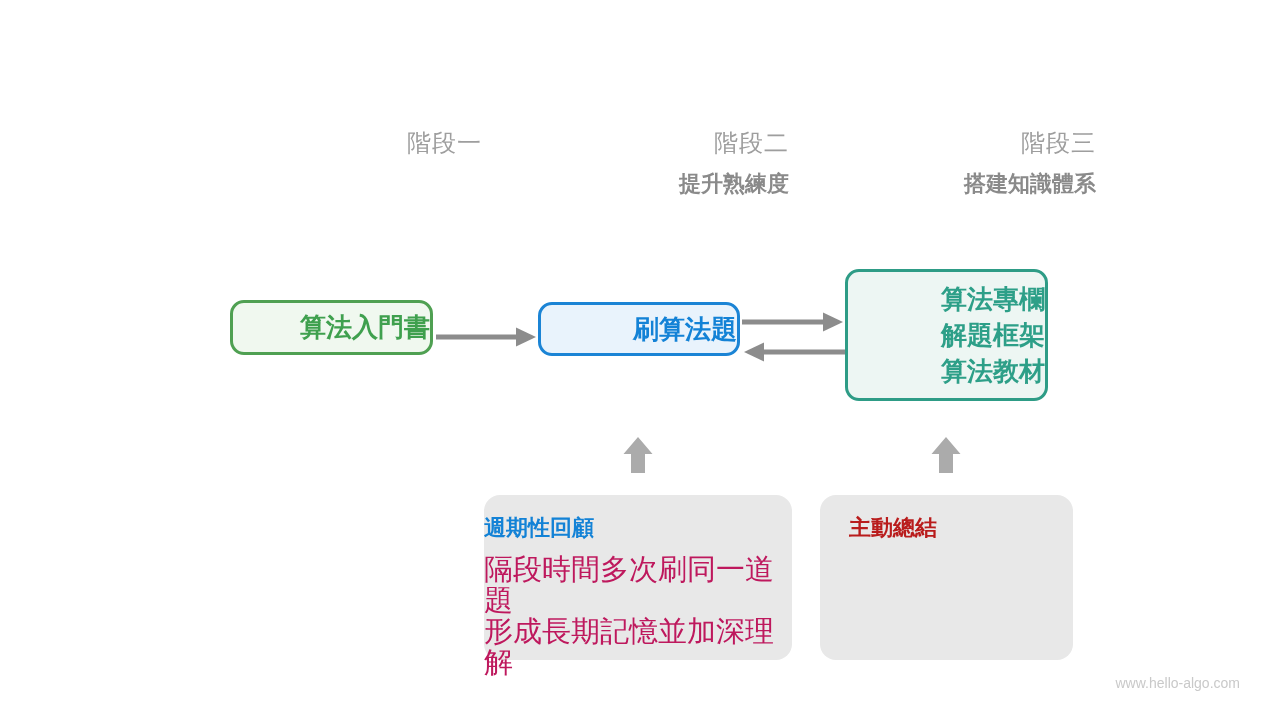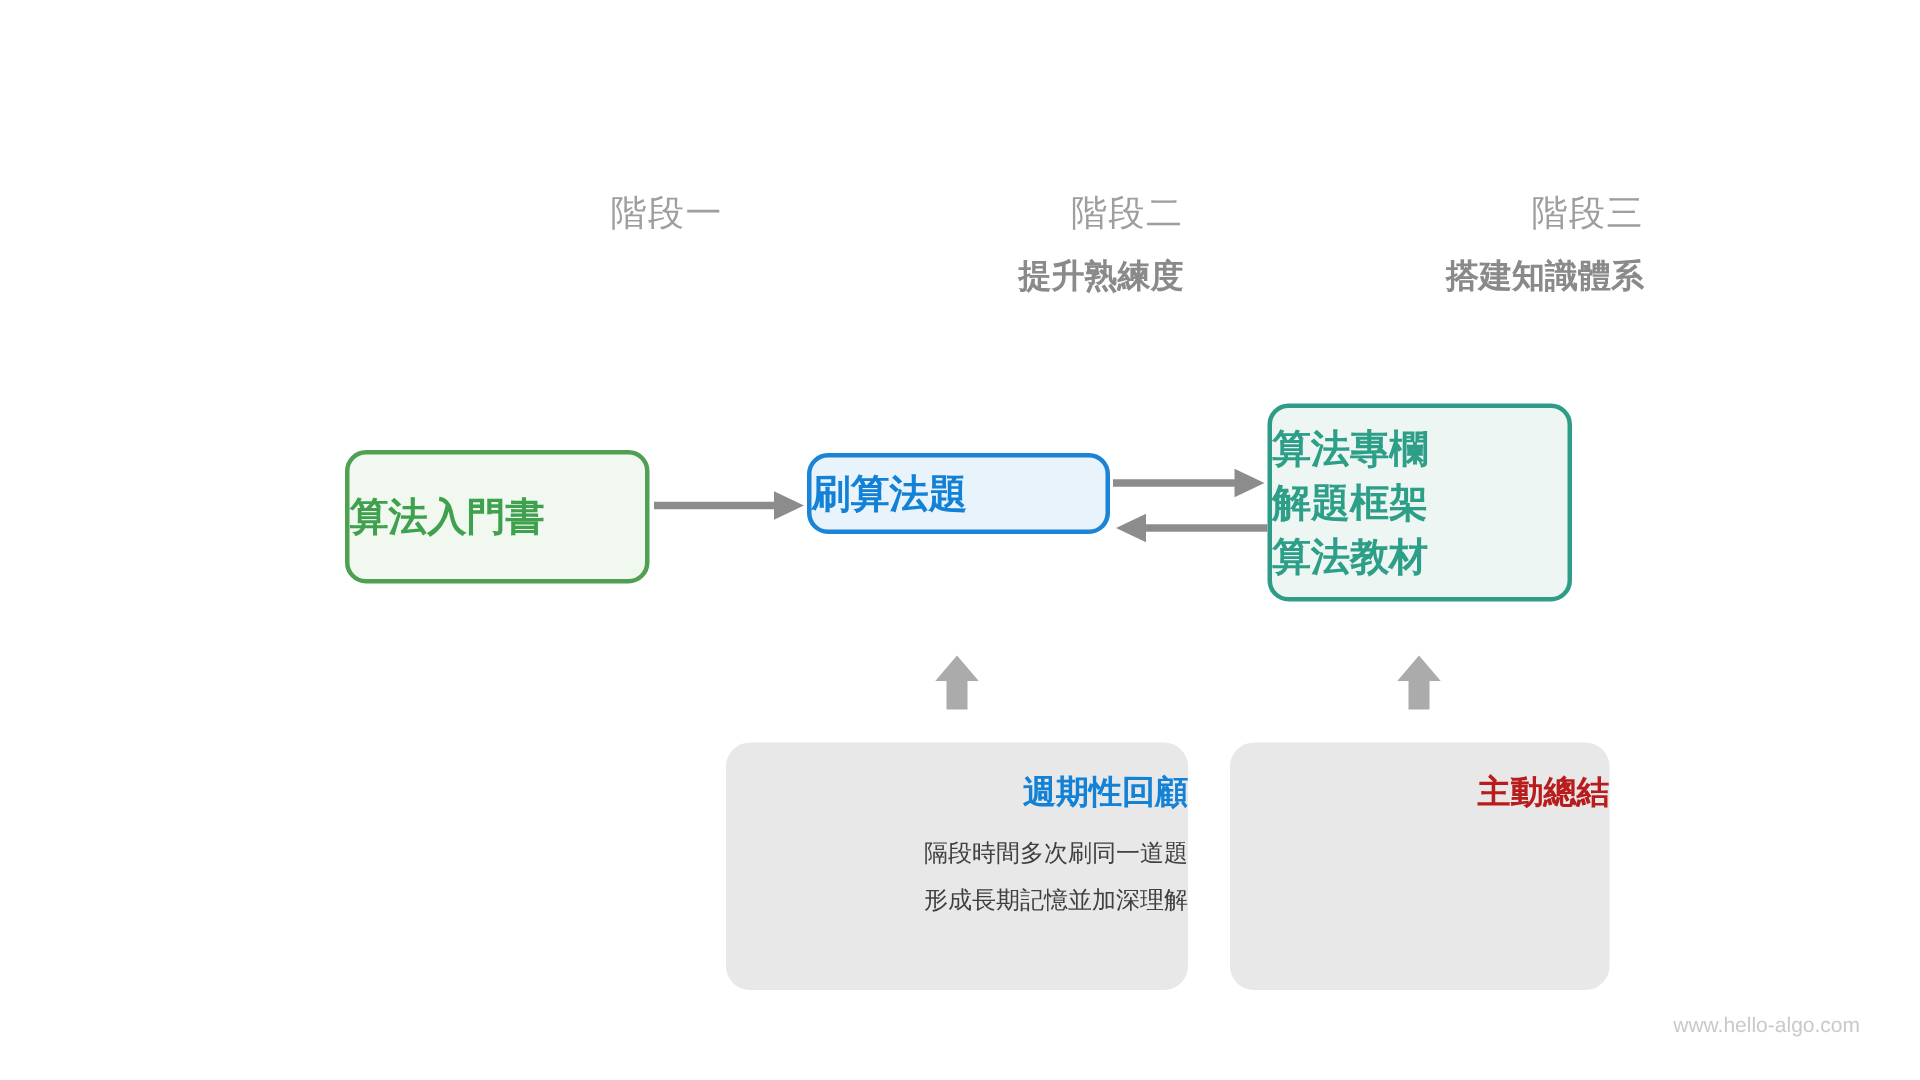--- a/index.html
+++ b/index.html
@@ -40,28 +40,28 @@
   .stage-1 { left: 182px; }
   .stage-2 { left: 489px; }
   .stage-3 { left: 796px; }
 
   
   .node {
     position: absolute;
     border-radius: 14px;
     display: flex;
     flex-direction: column;
-    align-items: flex-start;
+    align-items: flex-end;
     justify-content: center;
     font-weight: 700;
     font-size: 26px;
     text-align: center;
   }
   .node-green {
-    left: 230px; top: 300px; width: 203px; height: 89px;
+    left: 230px; top: 300px; width: 203px; height: 55px;
     background: #f0f8ef;
     border: 3px solid #4fa052;
     color: #3fa04e;
   }
   .node-blue {
     left: 538px; top: 302px; width: 202px; height: 54px;
     background: #e9f3fc;
     border: 3px solid #1b84d5;
     color: #1382d6;
   }
@@ -84,37 +84,37 @@
   .arrow-head  { fill: #8c8c8c; stroke: none; }
   .block-arrow { fill: #ababab; stroke: none; }
 
   
   .callout {
     position: absolute;
     top: 495px;
     height: 165px;
     background: #e8e8e8;
     border-radius: 16px;
-    text-align: right;
+    text-align: left;
     padding-top: 20px;
   }
   .callout-left  { left: 484px; width: 308px; }
   .callout-right { left: 820px; width: 253px; }
   .callout .title {
     font-size: 22px;
     line-height: 26px;
     font-weight: 700;
   }
   .callout-left  .title { color: #1382d6; }
   .callout-right .title { color: #b91c1c; margin-left: 29px; }
   .callout .body {
     margin-top: 13px;
-    font-size: 16px;
+    font-size: 29px;
     line-height: 31px;
-    color: #404040;
+    color: #be185d;
   }
 
   
   .watermark {
     position: absolute;
     right: 40px;
     top: 675px;
     font-family: Liberation Sans, sans-serif;
     font-size: 14px;
     color: #c9c9c9;

